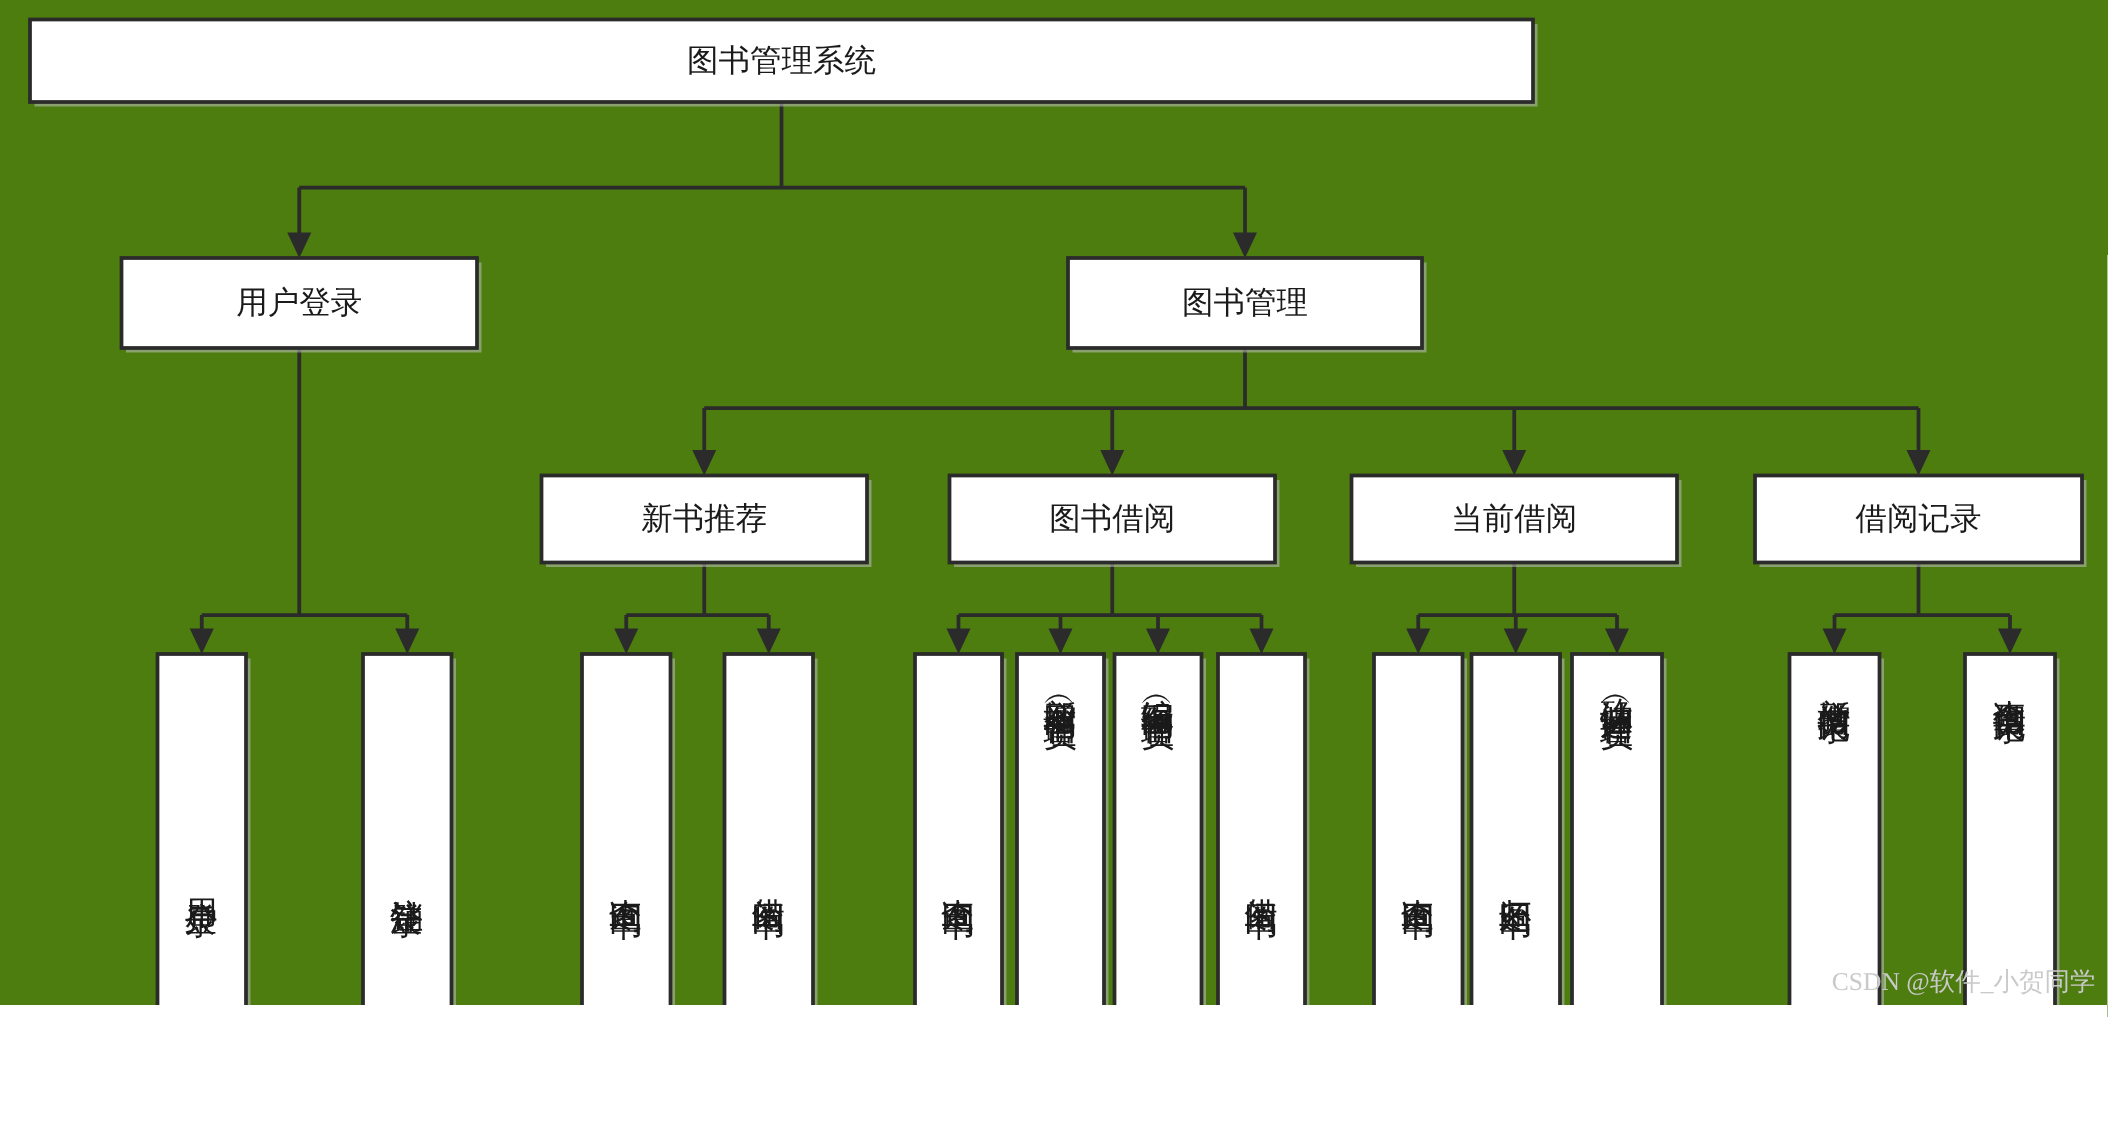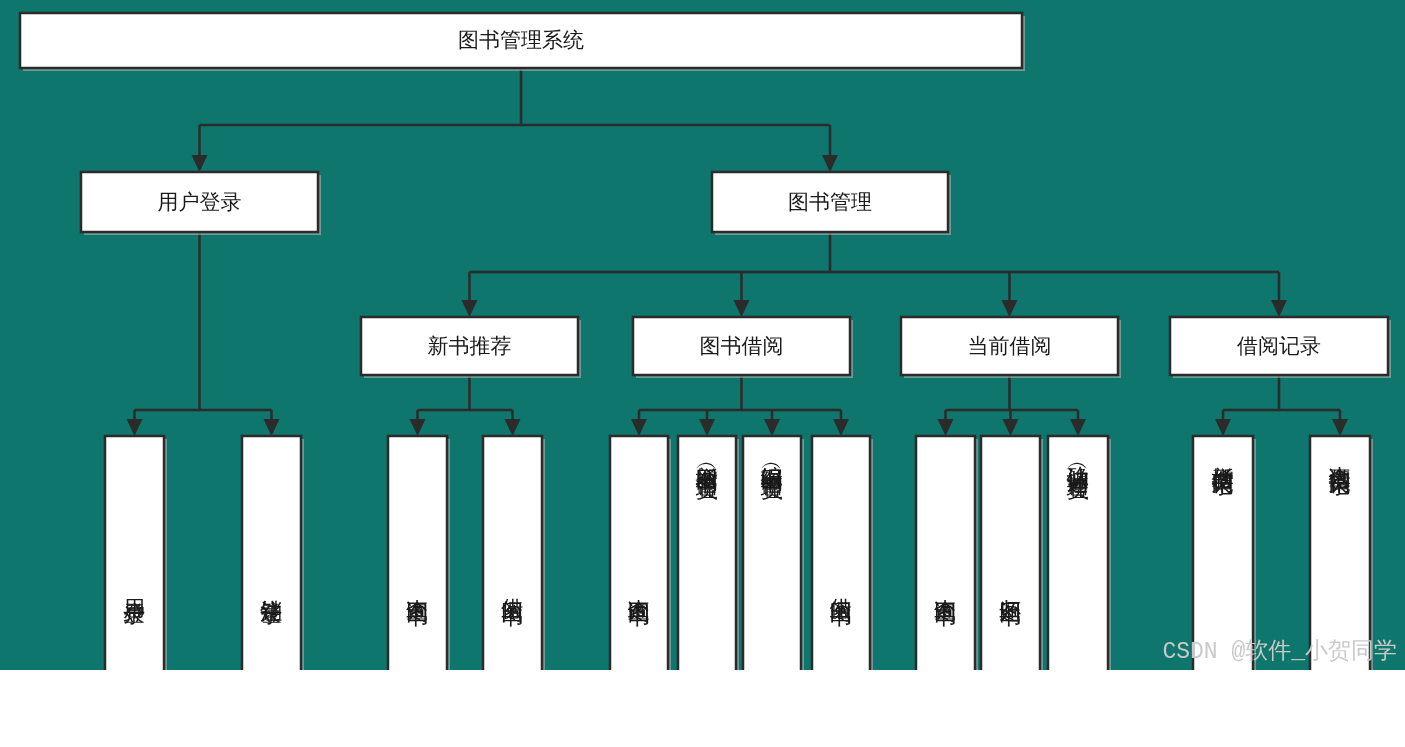--- a/index.html
+++ b/index.html
@@ -7,21 +7,21 @@
     padding: 0;
     background: #ffffff;
   }
   body {
     font-family: "Liberation Sans", "DejaVu Sans", sans-serif;
   }
   #diagram-root {
     position: relative;
     width: 1405px;
     height: 670px;
-    background: #0f766e;
+    background: #4d7c0f;
     overflow: hidden;
   }
   svg.diagram-canvas {
     position: absolute;
     top: 0;
     left: 0;
     width: 1405px;
     height: 747px;
   }
   .node-box {
@@ -48,22 +48,22 @@
     font-family: "Liberation Sans", "DejaVu Sans", sans-serif;
     fill: #1a1a1a;
     font-size: 21px;
     text-anchor: middle;
     dominant-baseline: middle;
   }
   .watermark {
     position: absolute;
     right: 8px;
     bottom: 4px;
-    font-family: Liberation Mono, monospace;
-    font-size: 23px;
+    font-family: Liberation Serif, serif;
+    font-size: 17px;
     color: #c9c9c9;
     white-space: nowrap;
     user-select: none;
   }
   .vlabel-wrap {
     position: absolute;
     display: flex;
     align-items: flex-start;
     justify-content: center;
     overflow: hidden;

